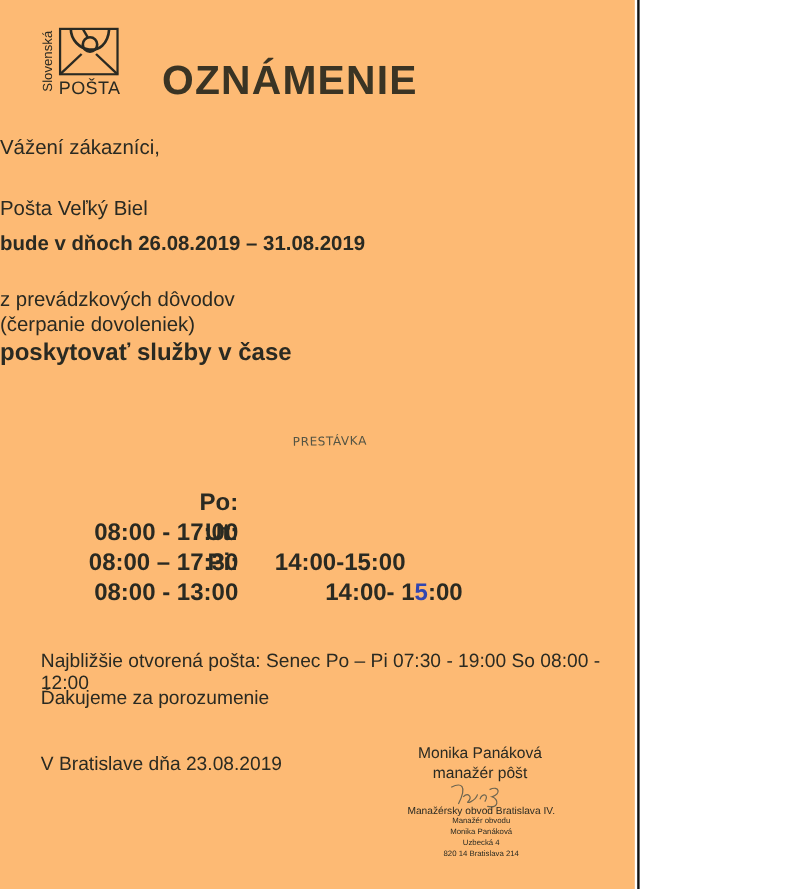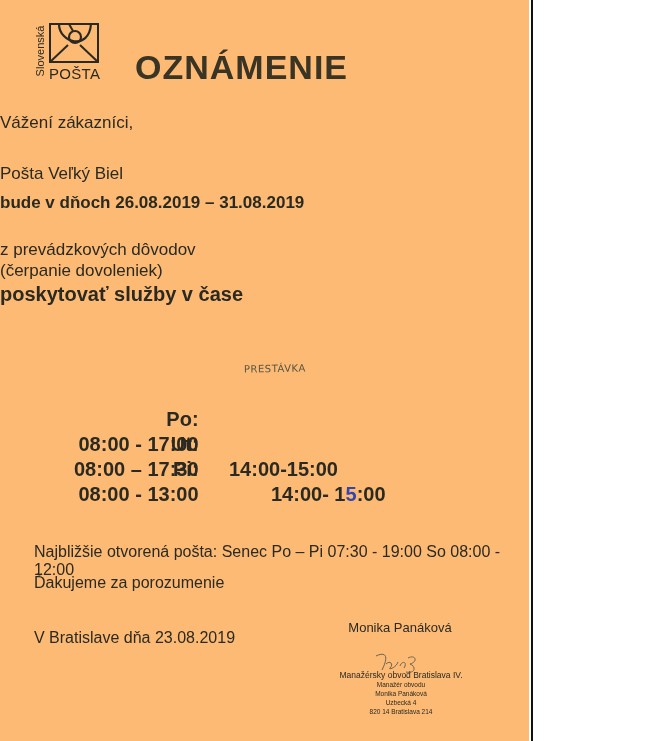--- a/index.html
+++ b/index.html
@@ -207,20 +207,21 @@
       <span>Pi:</span>
       <span>  08:00 - 13:00</span>
     </div>
   </div>
 
   <div class="small-text nearest">Najbližšie otvorená pošta: Senec Po – Pi 07:30 - 19:00 So 08:00 - 12:00</div>
   <div class="small-text thanks">Ďakujeme za porozumenie</div>
   <div class="small-text city-date">V Bratislave dňa 23.08.2019</div>
 
   <div class="sign-name n1">Monika Panáková</div>
+  <div class="sign-name n2">manažér pôšt</div>
 
   <svg class="signature" viewBox="0 0 50 26">
     <path d="M4 6 C12 2, 18 4, 10 20 M14 14 C18 10, 22 14, 18 18 C16 20, 24 18, 26 12 M28 16 C30 10, 36 12, 32 18 M36 8 C44 4, 46 12, 38 14 C44 16, 44 24, 34 22" stroke="#6b6450" stroke-width="1" fill="none"></path>
   </svg>
 
   <div class="stamp s1">Manažérsky obvod Bratislava IV.</div>
   <div class="stamp s2">Manažér obvodu</div>
   <div class="stamp s3">Monika Panáková</div>
   <div class="stamp s4">Uzbecká 4</div>
   <div class="stamp s5">820 14 Bratislava 214</div>

